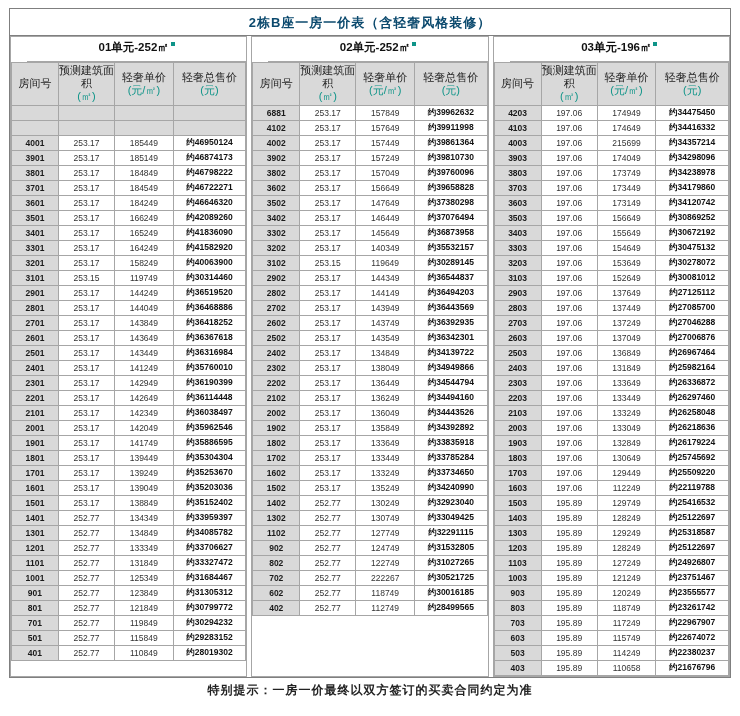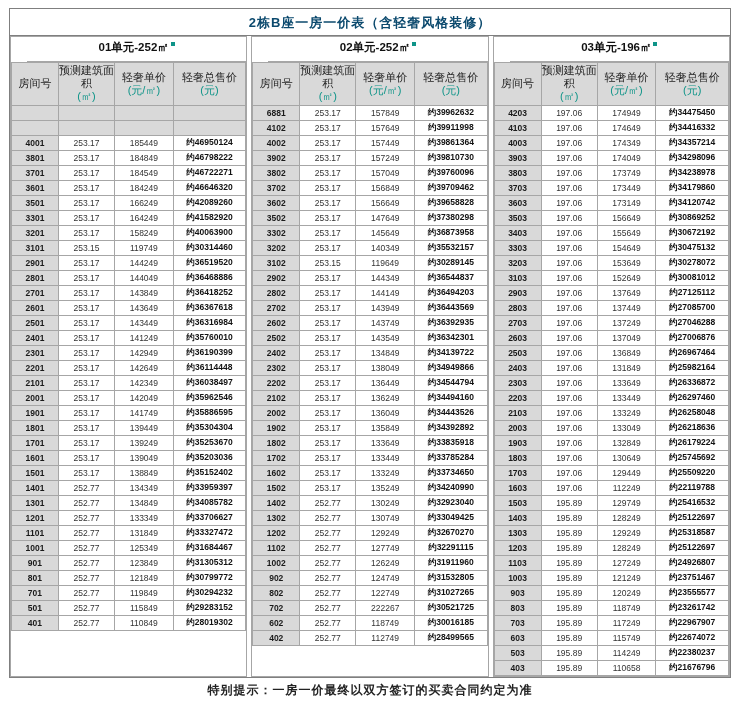--- a/index.html
+++ b/index.html
@@ -100,20 +100,26 @@
                 <td class="unit"></td>
                 <td class="total"></td>
               </tr>
               <tr>
                 <td class="room">4001</td>
                 <td class="area">253.17</td>
                 <td class="unit">185449</td>
                 <td class="total">约46950124</td>
               </tr>
               <tr>
+                <td class="room">3901</td>
+                <td class="area">253.17</td>
+                <td class="unit">185149</td>
+                <td class="total">约46874173</td>
+              </tr>
+              <tr>
                 <td class="room">3801</td>
                 <td class="area">253.17</td>
                 <td class="unit">184849</td>
                 <td class="total">约46798222</td>
               </tr>
               <tr>
                 <td class="room">3701</td>
                 <td class="area">253.17</td>
                 <td class="unit">184549</td>
                 <td class="total">约46722271</td>
@@ -122,20 +128,26 @@
                 <td class="room">3601</td>
                 <td class="area">253.17</td>
                 <td class="unit">184249</td>
                 <td class="total">约46646320</td>
               </tr>
               <tr>
                 <td class="room">3501</td>
                 <td class="area">253.17</td>
                 <td class="unit">166249</td>
                 <td class="total">约42089260</td>
+              </tr>
+              <tr>
+                <td class="room">3401</td>
+                <td class="area">253.17</td>
+                <td class="unit">165249</td>
+                <td class="total">约41836090</td>
               </tr>
               <tr>
                 <td class="room">3301</td>
                 <td class="area">253.17</td>
                 <td class="unit">164249</td>
                 <td class="total">约41582920</td>
               </tr>
               <tr>
                 <td class="room">3201</td>
                 <td class="area">253.17</td>
@@ -354,36 +366,36 @@
                 <td class="unit">157249</td>
                 <td class="total">约39810730</td>
               </tr>
               <tr>
                 <td class="room">3802</td>
                 <td class="area">253.17</td>
                 <td class="unit">157049</td>
                 <td class="total">约39760096</td>
               </tr>
               <tr>
-                <td class="room">3702</td>
-                <td class="area">253.17</td>
-                <td class="unit">156849</td>
-                <td class="total">约39709462</td>
-              </tr>
-              <tr>
                 <td class="room">3602</td>
                 <td class="area">253.17</td>
                 <td class="unit">156649</td>
                 <td class="total">约39658828</td>
               </tr>
               <tr>
                 <td class="room">3502</td>
                 <td class="area">253.17</td>
                 <td class="unit">147649</td>
                 <td class="total">约37380298</td>
+              </tr>
+              <tr>
+                <td class="room">3402</td>
+                <td class="area">253.17</td>
+                <td class="unit">146449</td>
+                <td class="total">约37076494</td>
               </tr>
               <tr>
                 <td class="room">3302</td>
                 <td class="area">253.17</td>
                 <td class="unit">145649</td>
                 <td class="total">约36873958</td>
               </tr>
               <tr>
                 <td class="room">3202</td>
                 <td class="area">253.17</td>
@@ -492,36 +504,24 @@
                 <td class="unit">130249</td>
                 <td class="total">约32923040</td>
               </tr>
               <tr>
                 <td class="room">1302</td>
                 <td class="area">252.77</td>
                 <td class="unit">130749</td>
                 <td class="total">约33049425</td>
               </tr>
               <tr>
-                <td class="room">1202</td>
-                <td class="area">252.77</td>
-                <td class="unit">129249</td>
-                <td class="total">约32670270</td>
-              </tr>
-              <tr>
                 <td class="room">1102</td>
                 <td class="area">252.77</td>
                 <td class="unit">127749</td>
                 <td class="total">约32291115</td>
-              </tr>
-              <tr>
-                <td class="room">1002</td>
-                <td class="area">252.77</td>
-                <td class="unit">126249</td>
-                <td class="total">约31911960</td>
               </tr>
               <tr>
                 <td class="room">902</td>
                 <td class="area">252.77</td>
                 <td class="unit">124749</td>
                 <td class="total">约31532805</td>
               </tr>
               <tr>
                 <td class="room">802</td>
                 <td class="area">252.77</td>
@@ -586,21 +586,21 @@
               </tr>
               <tr>
                 <td class="room">4103</td>
                 <td class="area">197.06</td>
                 <td class="unit">174649</td>
                 <td class="total">约34416332</td>
               </tr>
               <tr>
                 <td class="room">4003</td>
                 <td class="area">197.06</td>
-                <td class="unit">174349</td>
+                <td class="unit">215699</td>
                 <td class="total">约34357214</td>
               </tr>
               <tr>
                 <td class="room">3903</td>
                 <td class="area">197.06</td>
                 <td class="unit">174049</td>
                 <td class="total">约34298096</td>
               </tr>
               <tr>
                 <td class="room">3803</td>

